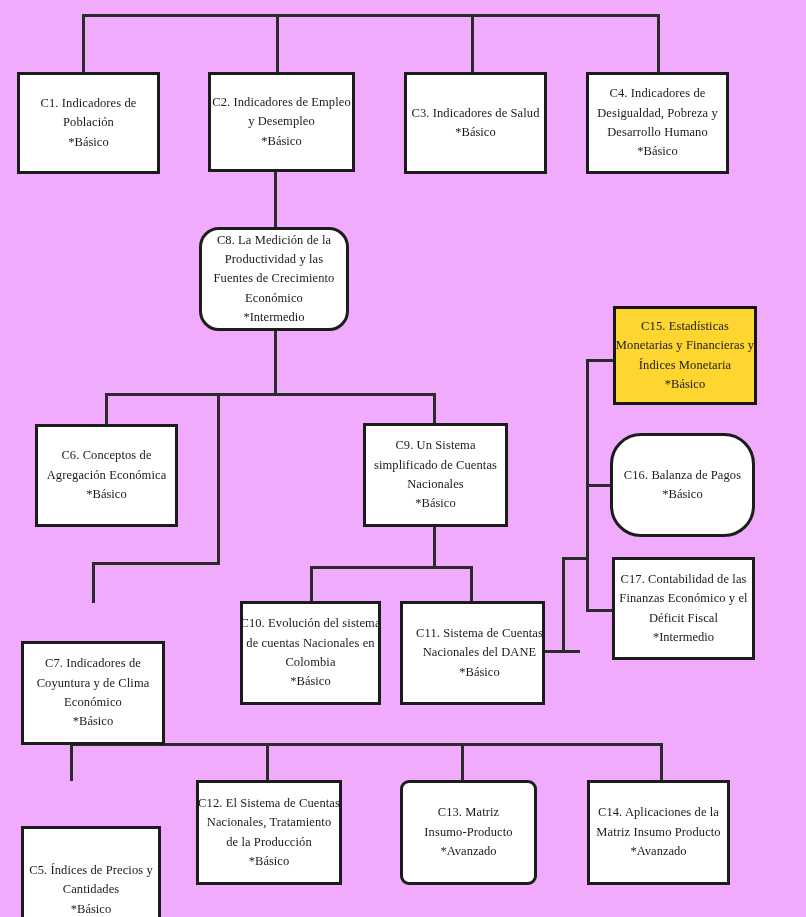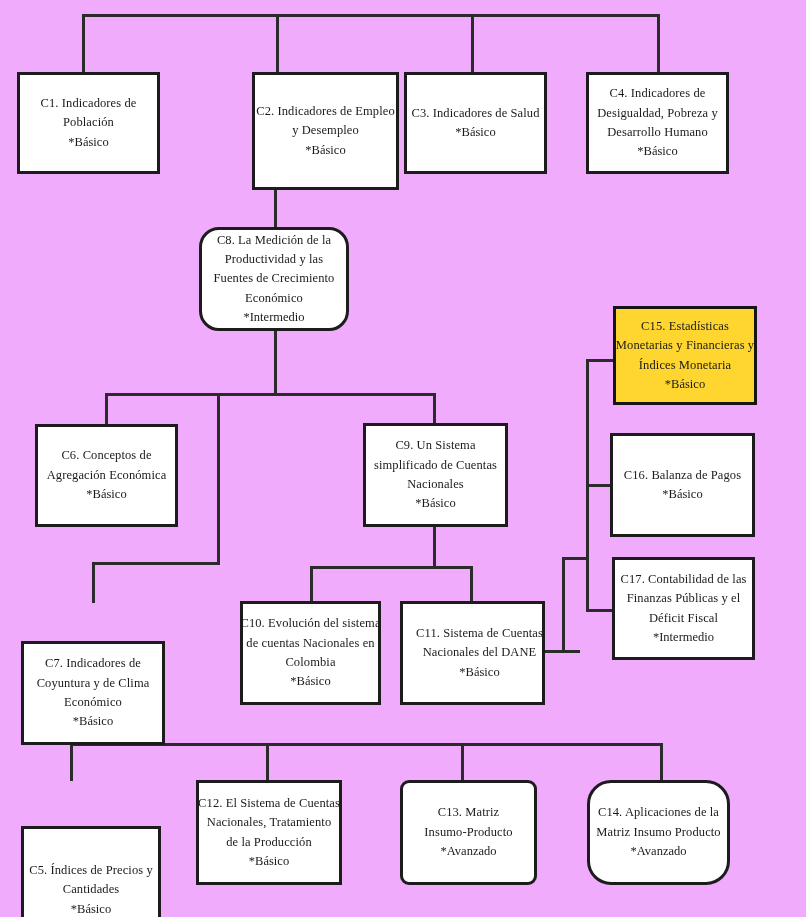--- a/index.html
+++ b/index.html
@@ -100,21 +100,21 @@
   <div class="conn v" style="left:266px; top:743px; height:38px;"></div>
   <div class="conn v" style="left:461px; top:743px; height:38px;"></div>
   <div class="conn v" style="left:660px; top:743px; height:38px;"></div>
 
   <div class="node" style="left:17px; top:72px; width:143px; height:102px;">
     <span class="line">C1. Indicadores de</span>
     <span class="line">Población</span>
     <span class="level">*Básico</span>
   </div>
 
-  <div class="node" style="left:208px; top:72px; width:147px; height:118px;margin-left:44px;">
+  <div class="node" style="left:208px; top:72px; width:147px; height:100px;">
     <span class="line">C2. Indicadores de Empleo</span>
     <span class="line">y Desempleo</span>
     <span class="level">*Básico</span>
   </div>
 
   <div class="node" style="left:404px; top:72px; width:143px; height:102px;">
     <span class="line">C3. Indicadores de Salud</span>
     <span class="level">*Básico</span>
   </div>
 
@@ -146,28 +146,28 @@
     <span class="level">*Básico</span>
   </div>
 
   <div class="node" style="left:363px; top:423px; width:145px; height:104px;">
     <span class="line">C9. Un Sistema</span>
     <span class="line">simplificado de Cuentas</span>
     <span class="line">Nacionales</span>
     <span class="level">*Básico</span>
   </div>
 
-  <div class="node" style="left:610px; top:433px; width:145px; height:104px;">
+  <div class="node" style="left:610px; top:433px; width:145px; height:104px;border-radius:31px;">
     <span class="line">C16. Balanza de Pagos</span>
     <span class="level">*Básico</span>
   </div>
 
   <div class="node" style="left:612px; top:557px; width:143px; height:103px;">
     <span class="line">C17. Contabilidad de las</span>
-    <span class="line">Finanzas Públicas y el</span>
+    <span class="line">Finanzas Económico y el</span>
     <span class="line">Déficit Fiscal</span>
     <span class="level">*Intermedio</span>
   </div>
 
   <div class="node" style="left:21px; top:601px; width:144px; height:104px;margin-top:40px;">
     <span class="line">C7. Indicadores de</span>
     <span class="line">Coyuntura y de Clima</span>
     <span class="line">Económico</span>
     <span class="level">*Básico</span>
   </div>
@@ -197,19 +197,19 @@
     <span class="line">de la Producción</span>
     <span class="level">*Básico</span>
   </div>
 
   <div class="node" style="left:400px; top:780px; width:137px; height:105px;border-radius:9px;">
     <span class="line">C13. Matriz</span>
     <span class="line">Insumo-Producto</span>
     <span class="level">*Avanzado</span>
   </div>
 
-  <div class="node" style="left:587px; top:780px; width:143px; height:105px;border-radius:24px;">
+  <div class="node" style="left:587px; top:780px; width:143px; height:105px;">
     <span class="line">C14. Aplicaciones de la</span>
     <span class="line">Matriz Insumo Producto</span>
     <span class="level">*Avanzado</span>
   </div>
 
 </div>
 
 </body></html>

